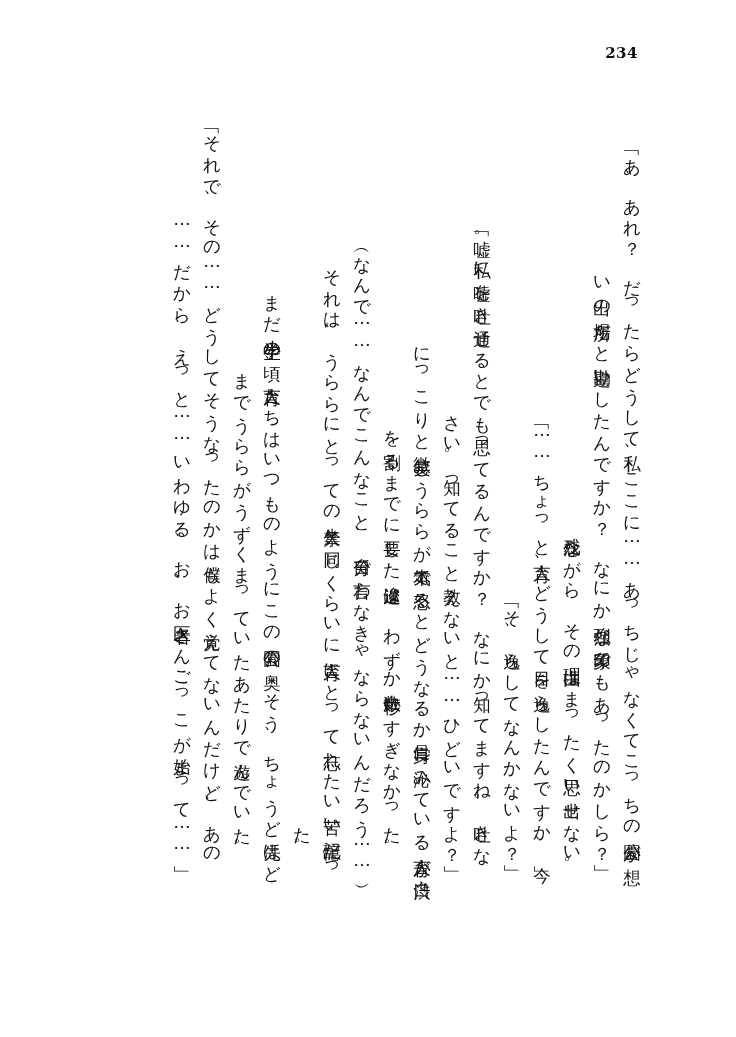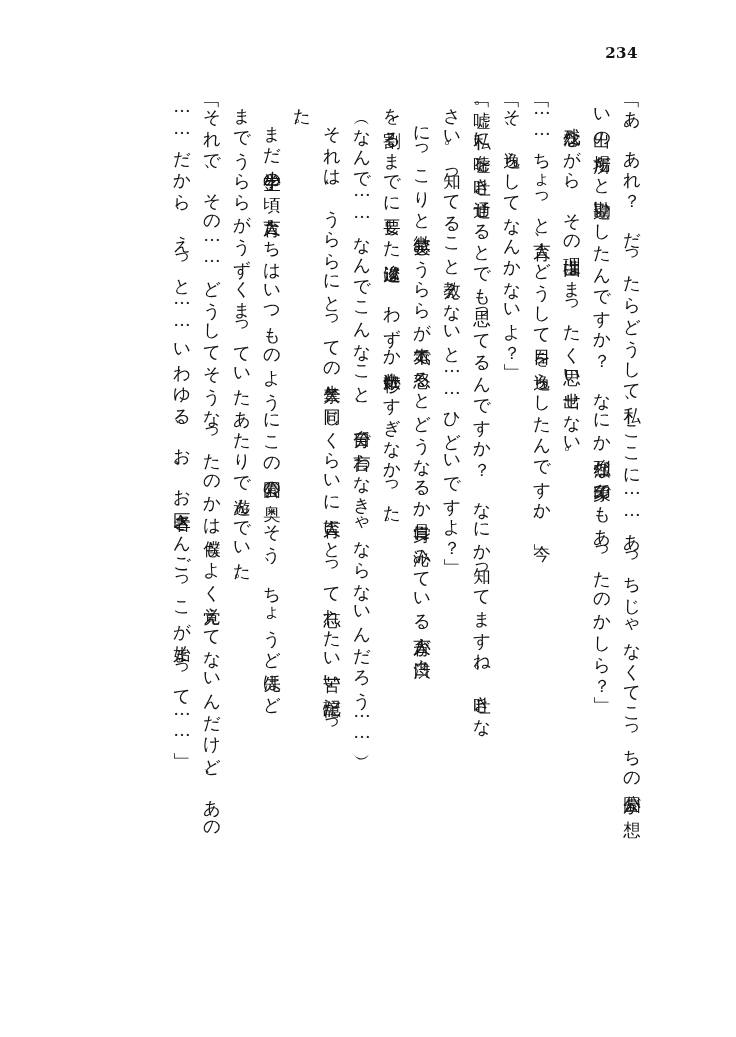--- a/index.html
+++ b/index.html
@@ -13,20 +13,21 @@
     position: relative;
     font-family: "DejaVu Serif", "Liberation Serif", serif;
     color: #111111;
     overflow: hidden;
   }
 
   .page {
     position: absolute;
     inset: 0;
     background: #ffffff;
+    text-align: right;
   }
 
   
   .page-number {
     position: absolute;
     top: 44px;
     right: 98px;
     font-family: "DejaVu Serif", "Liberation Serif", serif;
     font-size: 15px;
     font-weight: bold;

